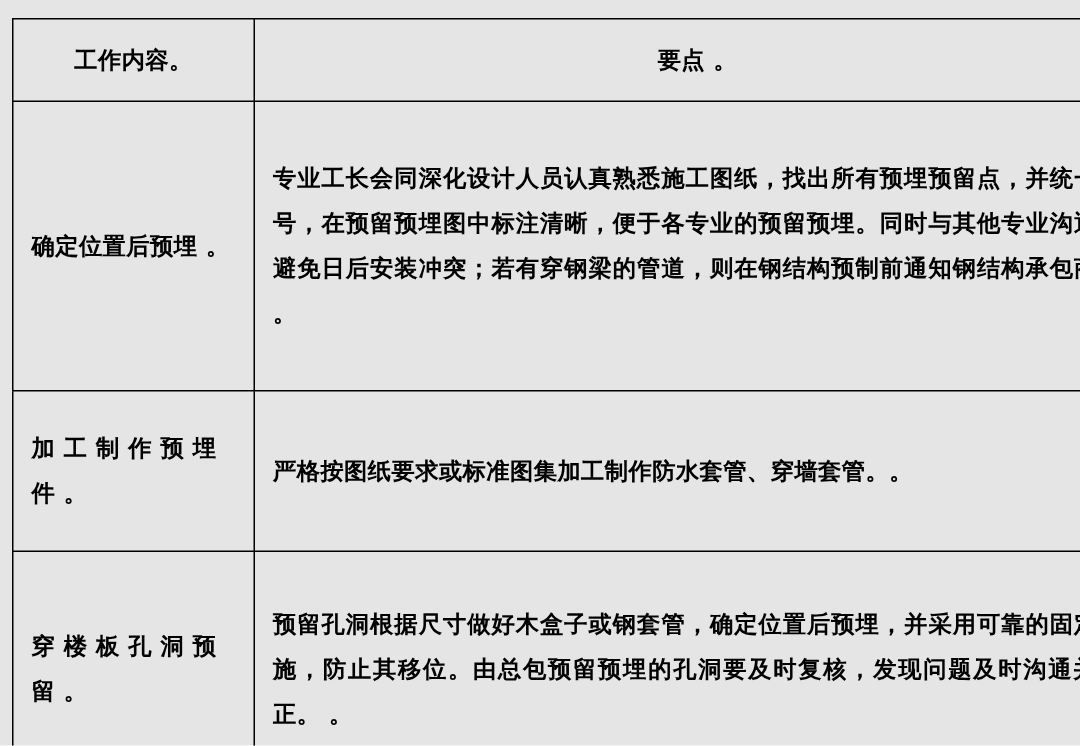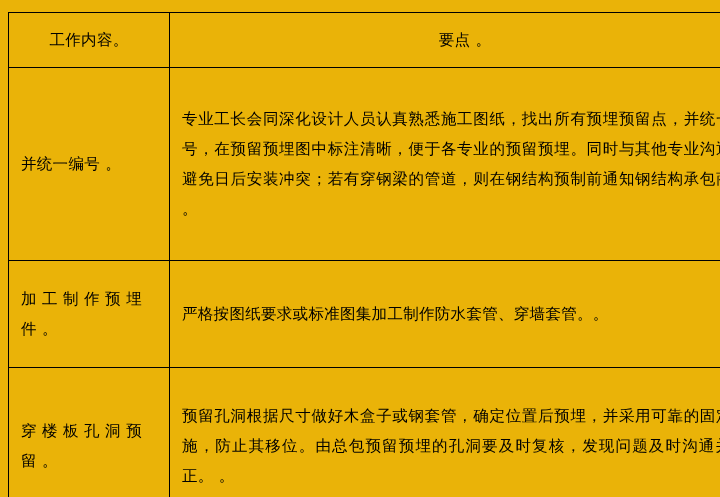--- a/index.html
+++ b/index.html
@@ -11,22 +11,23 @@
     width: 720px;
     height: 497px;
     font-family: "DejaVu Sans", "Liberation Sans", sans-serif;
     color: #000000;
     overflow: hidden;
   }
   .page {
     position: relative;
     width: 720px;
     height: 497px;
-    background: #eab308;
+    background: #e5e5e5;
     box-sizing: border-box;
+    font-weight: bold;
   }
   table.doc-table {
     position: absolute;
     left: 8px;
     top: 12px;
     width: 704px;
     border-collapse: collapse;
     table-layout: fixed;
   }
   table.doc-table td {
@@ -75,21 +76,21 @@
 <div class="page">
 
   <table class="doc-table">
     <tbody>
       <tr class="row-head">
         <td class="col-a head-cell head-cell-a">工作内容。</td>
         <td class="col-b head-cell head-cell-b">要点 。</td>
       </tr>
 
       <tr class="row-1">
-        <td class="col-a label-cell">并统一编号 。</td>
+        <td class="col-a label-cell">确定位置后预埋 。</td>
         <td class="col-b body-cell">专业工长会同深化设计人员认真熟悉施工图纸，找出所有预埋预留点，并统一编号，在预留预埋图中标注清晰，便于各专业的预留预埋。同时与其他专业沟通，避免日后安装冲突；若有穿钢梁的管道，则在钢结构预制前通知钢结构承包商。 。</td>
       </tr>
 
       <tr class="row-2">
         <td class="col-a label-cell label-spread">加 工 制 作 预 埋件 。</td>
         <td class="col-b body-cell">严格按图纸要求或标准图集加工制作防水套管、穿墙套管。。</td>
       </tr>
 
       <tr class="row-3">
         <td class="col-a label-cell label-spread">穿 楼 板 孔 洞 预留 。</td>

